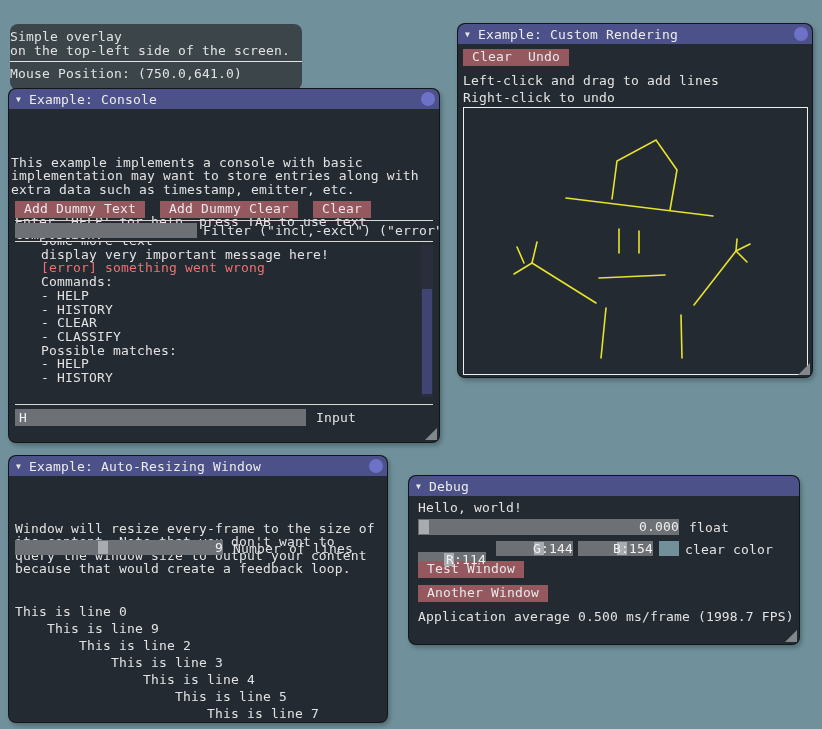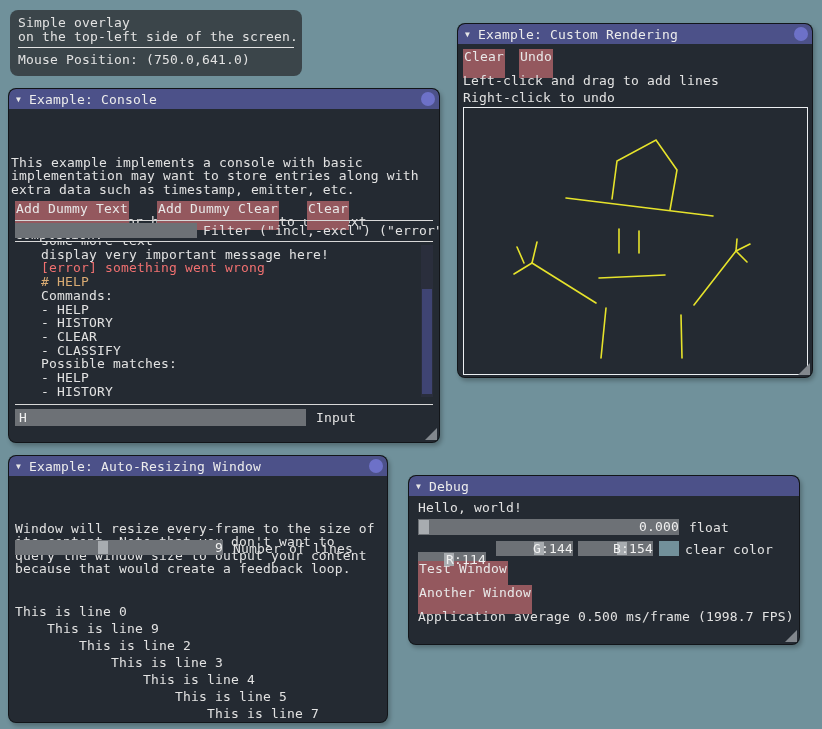--- a/index.html
+++ b/index.html
@@ -29,23 +29,23 @@
   }
   .arrow{font-size:8px; color:#e6e6e6;}
   .title{font-size:13px; color:#ececec; white-space:pre;}
   .close{
     position:absolute; right:4px; top:3px; width:14px; height:14px;
     border-radius:50%; background:var(--close-button);
   }
   .txt{position:absolute; white-space:pre; line-height:13.5px;}
   .btn{
     position:absolute; background:var(--button); color:#e8e8e8;
-    padding:1px 1px; line-height:14px; height:29px; white-space:pre;
-  }
-  .btn.inline{position:static; display:inline-block; margin-right:20px;}
+    padding:1px 9px; line-height:14px; height:17px; white-space:pre;
+  }
+  .btn.inline{position:static; display:inline-block; margin-right:7px;}
   .sep{position:absolute; left:6px; right:6px; height:1px; background:var(--separator);}
   .frame{position:absolute; background:var(--frame); height:15px;}
   .frame .val{
     position:absolute; left:0; right:0; top:0; bottom:0; text-align:right;
     line-height:15px; color:#f0f0f0; z-index:2; white-space:pre;
   }
   .frame .val.left{text-align:left; padding-left:4px;}
   .grab{position:absolute; top:1px; bottom:1px; width:10px; background:var(--grab); z-index:1;}
   .log{position:absolute; overflow:hidden;margin-left:26px;}
   .log-line{white-space:pre; line-height:13.7px;}
@@ -53,22 +53,22 @@
   .log-line.error{color:var(--error-text);}
   .log-line.command{color:var(--command-text);}
   .scrollbar{position:absolute; width:12px; background:var(--scrollbar-track);}
   .scroll-thumb{position:absolute; left:1px; right:1px; top:29%; height:69%; background:var(--scrollbar-thumb);}
   .canvas{position:absolute; border:1px solid #eceff2; background:var(--window-bg);}
   .grip{
     position:absolute; right:2px; bottom:2px; width:0; height:0;
     border-left:12px solid transparent; border-bottom:12px solid var(--resize-grip);
   }
   .overlay{
-    position:absolute; left:10px; top:10px; width:292px; height:66px;
-    background:rgba(55,63,68,0.93); border-radius:8px; padding:6px 8px;
+    position:absolute; left:10px; top:24px; width:292px; height:66px;
+    background:rgba(55,63,68,0.93); border-radius:8px; padding:6px 0;
   }
   .overlay .sep{position:static; margin:4px 0 5px 0; background:#e4e4e4;}
   .autolines div{white-space:pre; line-height:17.1px;}
   .desc div, .introlines div{white-space:pre; line-height:13.5px;}
   .swatch{position:absolute; width:20px; height:15px; background:var(--clear-color);}
 </style>
 </head>
 <body>
 
 <div class="overlay">
@@ -97,21 +97,20 @@
   </div>
   <div class="sep" style="top:131px"></div>
   <div class="frame" style="left:6px;top:134px;width:182px"></div>
   <div class="txt" style="left:194px;top:135px">Filter ("incl,-excl") ("error"</div>
   <div class="sep" style="top:152px"></div>
   <div class="log" style="left:6px;top:153px;width:404px;height:158px">
 
   <div class="log-line clipped">some more text</div>
       <div class="log-line">display very important message here!</div>
       <div class="log-line error">[error] something went wrong</div>
-      <div class="log-line command"># HELP</div>
       <div class="log-line">Commands:</div>
       <div class="log-line">- HELP</div>
       <div class="log-line">- HISTORY</div>
       <div class="log-line">- CLEAR</div>
       <div class="log-line">- CLASSIFY</div>
       <div class="log-line">Possible matches:</div>
       <div class="log-line">- HELP</div>
       <div class="log-line">- HISTORY</div>
     </div>
   <div class="scrollbar" style="right:6px;top:156px;height:152px">

